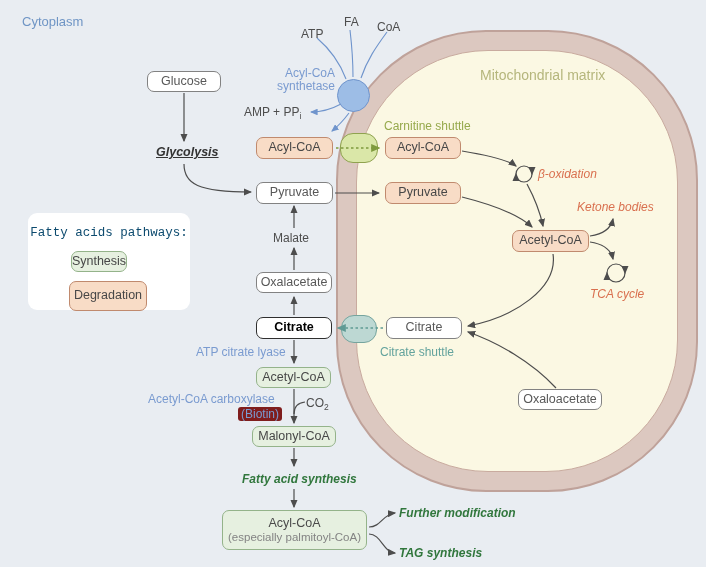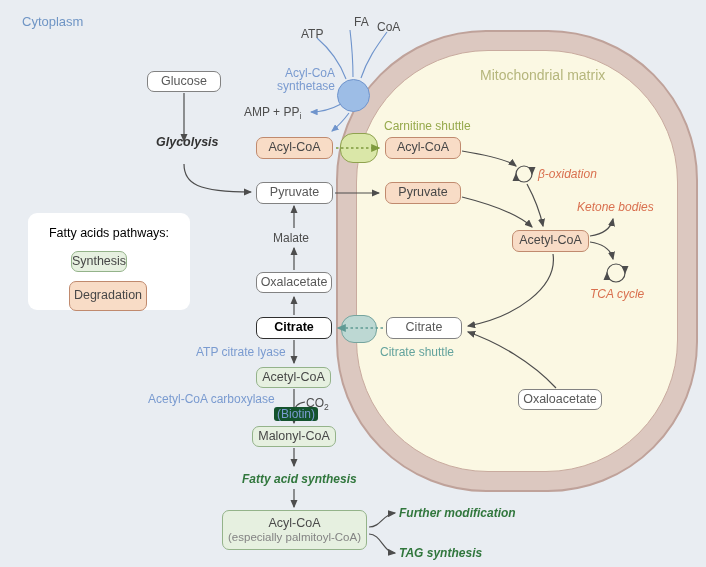--- a/index.html
+++ b/index.html
@@ -35,24 +35,24 @@
   .lbl{font-size:12px;white-space:nowrap;z-index:6;color:#4d4d4d;}
   .lbl.region-blue{font-size:13px;color:#6f95c5;}
   .lbl.region-olive{font-size:14px;color:#b5b67c;margin-left:22px;}
   .lbl.blue{color:#7a9bd0;}
   .lbl.olive{color:#96a94c;}
   .lbl.teal{color:#63a39d;}
   .lbl.orange-i{color:#d9704f;font-style:italic;}
   .lbl.green-i{color:#31773d;font-style:italic;font-weight:600;}
   .lbl.dark-i{color:#333;font-style:italic;font-weight:600;font-size:12.5px;}
   .lbl sub{font-size:8.5px;}
-  .highlight{background:#14532d;padding:0 3px;border-radius:3px;margin-left:36px;}
+  .highlight{background:#7f1d1d;padding:0 3px;border-radius:3px;}
   
   .legend{left:28px;top:213px;width:162px;height:97px;background:#fff;border-radius:9px;z-index:5;}
-  .legend-title{left:28px;top:226px;width:162px;text-align:center;font-size:12.5px;color:#000000;z-index:6;}
+  .legend-title{left:28px;top:226px;width:162px;text-align:center;font-size:12.5px;color:#0c4a6e;z-index:6;font-family:Liberation Mono, monospace;}
   
   .product{flex-direction:column;padding:3px 8px;}
   .product .l1{font-size:12.5px;color:#4a4a4a;}
   .product .l2{font-size:11.5px;color:#838383;}
   .ra{text-align:right;}
 </style>
 </head>
 <body>
 
 <div class="canvas">
@@ -112,31 +112,31 @@
       <path d="M350,30 C352,47 353,60 353,77"></path>
       <path d="M387,32 C376,47 367,60 361,78"></path>
       <path d="M341,104 C330,110 321,112 311,112" marker-end="url(#ah-blue)"></path>
       <path d="M349,113 C343,121 337,127 332,131" marker-end="url(#ah-blue)"></path>
     </g>
     <path d="M336,148 L379,148" stroke="#7e9a3d" stroke-width="1.3" stroke-dasharray="2.5,2.5" fill="none" marker-end="url(#ah-olive)"></path>
     <path d="M383,328 L338,328" stroke="#5f9a94" stroke-width="1.3" stroke-dasharray="2.5,2.5" fill="none" marker-end="url(#ah-teal)"></path>
   </svg>
 
   <div class="abs lbl" style="left:301px;top:27px;">ATP</div>
-  <div class="abs lbl" style="left:344px;top:15px;margin-left:10px;">FA</div>
+  <div class="abs lbl" style="left:344px;top:15px;">FA</div>
   <div class="abs lbl" style="left:377px;top:20px;">CoA</div>
   <div class="abs lbl" style="left:244px;top:105px;"><span>AMP + PP</span><sub>i</sub></div>
   <div class="abs lbl blue ra" style="left:240px;top:67px;width:95px;line-height:13px;">
     <span>Acyl-CoA</span><br>
     <span>synthetase</span>
   </div>
   <div class="abs circle-enzyme"></div>
 
   <div class="abs box white" style="left:147px;top:71px;width:74px;height:21px;">Glucose</div>
-  <div class="abs lbl dark-i" style="left:156px;top:135px;">Glycolysis</div>
+  <div class="abs lbl dark-i" style="left:156px;top:145px;text-decoration:underline;">Glycolysis</div>
 
   <div class="abs lbl olive" style="left:384px;top:119px;">Carnitine shuttle</div>
   <div class="abs box orange" style="left:256px;top:137px;width:77px;height:22px;">Acyl-CoA</div>
   <div class="abs box orange" style="left:385px;top:137px;width:76px;height:22px;">Acyl-CoA</div>
 
   <div class="abs box white" style="left:256px;top:182px;width:77px;height:22px;">Pyruvate</div>
   <div class="abs box orange" style="left:385px;top:182px;width:76px;height:22px;">Pyruvate</div>
 
   <div class="abs lbl orange-i" style="left:538px;top:167px;">β-oxidation</div>
   <div class="abs lbl orange-i" style="left:577px;top:200px;">Ketone bodies</div>

